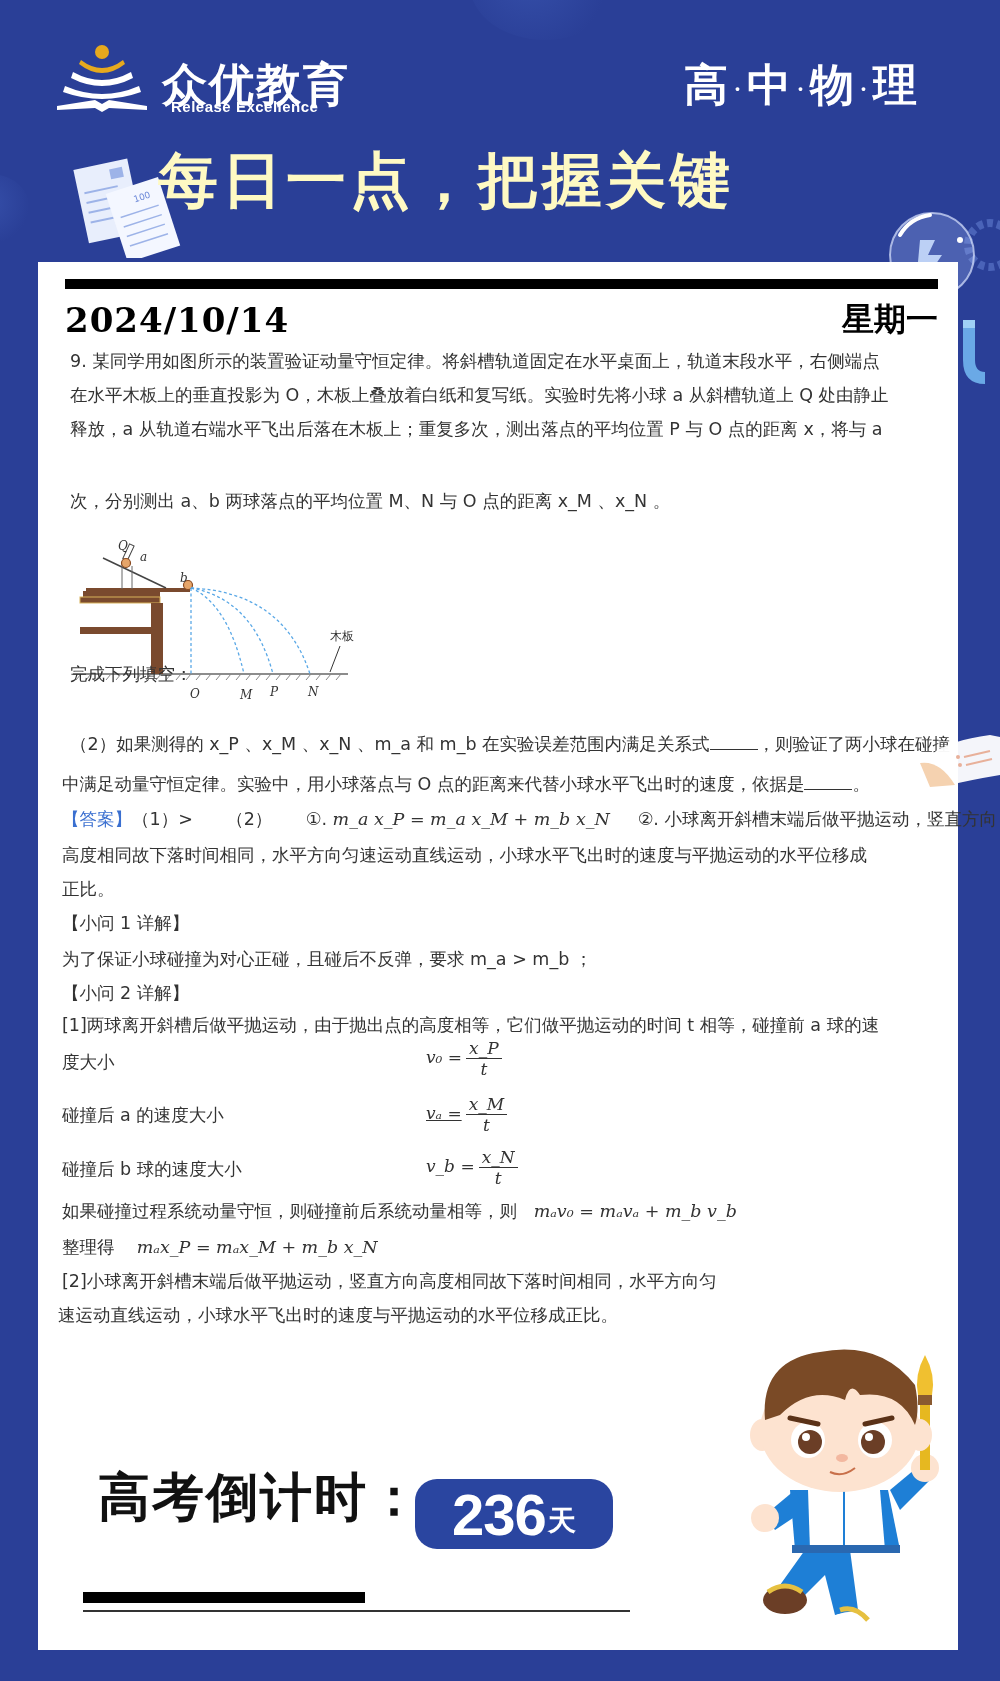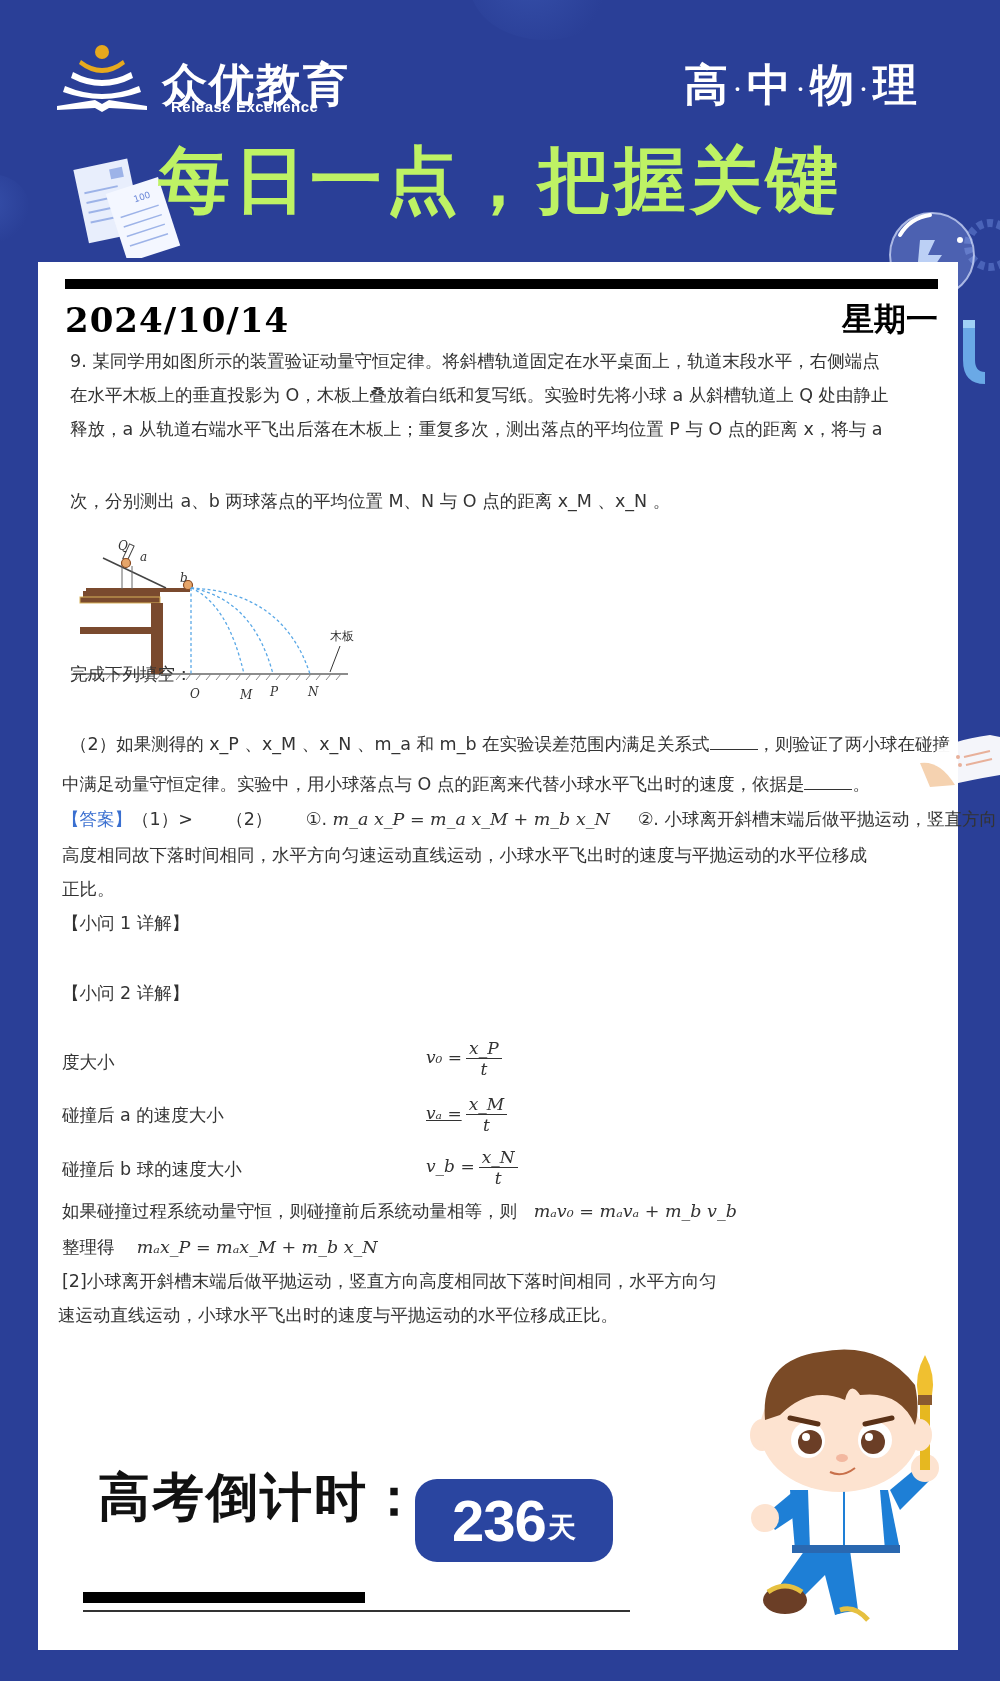--- a/index.html
+++ b/index.html
@@ -30,21 +30,21 @@
   }
   .subject {
     position: absolute; left: 684px; top: 56px;
     color: #fff; font-size: 44px; font-weight: bold;
     font-family: "DejaVu Serif", serif;
     letter-spacing: 2px;
   }
   .subject .dot { font-size: 20px; vertical-align: middle; margin: 0 4px; }
   .slogan {
     position: absolute; left: 158px; top: 140px;
-    color: #bef264; font-size: 72px; font-weight: bold; letter-spacing: 4px;
+    color: #fef9c3; font-size: 60px; font-weight: bold; letter-spacing: 4px;
     font-family: "DejaVu Sans", sans-serif;
     line-height: 80px;
     text-align: center;
   }
   .papers-icon { position: absolute; left: 70px; top: 148px; width: 115px; height: 110px; }
   .bubble-icon { position: absolute; left: 880px; top: 200px; width: 120px; height: 110px; }
   .magnet-icon { position: absolute; left: 955px; top: 310px; width: 45px; height: 80px; }
   .note-icon { position: absolute; left: 920px; top: 715px; width: 80px; height: 80px; }
 
   
@@ -83,21 +83,21 @@
   .frac { display: inline-flex; flex-direction: column; align-items: center; vertical-align: middle; margin-left: 4px; }
   .frac .num { border-bottom: 1.3px solid #333; padding: 0 3px; line-height: 20px; }
   .frac .den { line-height: 20px; }
 
   .countdown-label {
     position: absolute; left: 40px; top: 1418px;
     font-size: 52px; font-weight: bold; color: #111; letter-spacing: 2px;
     font-family: "DejaVu Sans", sans-serif;
   }
   .countdown-badge {
-    position: absolute; left: 415px; top: 1479px; width: 198px; height: 83px;
+    position: absolute; left: 415px; top: 1479px; width: 198px; height: 70px;
     background: #2a45a0; border-radius: 22px;
     display: flex; align-items: center; justify-content: center;
     color: #fff;
   }
   .countdown-num { font-size: 58px; font-weight: bold; font-family: "Liberation Sans", sans-serif; letter-spacing: -1px; }
   .countdown-unit { font-size: 28px; font-weight: bold; margin-left: 2px; margin-top: 14px; }
   .bottom-thick { position: absolute; left: 45px; top: 1592px; width: 282px; height: 11px; background: #000; }
   .bottom-thin { position: absolute; left: 45px; top: 1610px; width: 547px; height: 1.5px; background: #333; }
   .mascot { position: absolute; left: 740px; top: 1340px; width: 220px; height: 300px; }
 </style>
@@ -238,22 +238,24 @@
     <span>中满足动量守恒定律。实验中，用小球落点与 O 点的距离来代替小球水平飞出时的速度，依据是</span><span class="blank" style="width:48px"></span><span>。</span>
   </div>
 
   <div class="txt" style="top:540px; left:24px;">
     <span class="answer-tag">【答案】</span><span>（1）&gt;</span>&nbsp;&nbsp;&nbsp;&nbsp;&nbsp;&nbsp;<span>（2）</span>&nbsp;&nbsp;&nbsp;&nbsp;&nbsp;&nbsp;<span>①.</span>&nbsp;<span class="math">m_a x_P = m_a x_M + m_b x_N</span>&nbsp;&nbsp;&nbsp;&nbsp;&nbsp;<span>②.</span>&nbsp;<span>小球离开斜槽末端后做平抛运动，竖直方向</span>
   </div>
   <div class="txt" style="top:576px; left:24px;">高度相同故下落时间相同，水平方向匀速运动直线运动，小球水平飞出时的速度与平抛运动的水平位移成</div>
   <div class="txt" style="top:610px; left:24px;">正比。</div>
 
   <div class="txt" style="top:644px; left:24px;">【小问 1 详解】</div>
+  <div class="txt" style="top:680px; left:24px;">为了保证小球碰撞为对心正碰，且碰后不反弹，要求 m_a &gt; m_b ；</div>
 
   <div class="txt" style="top:714px; left:24px;">【小问 2 详解】</div>
+  <div class="txt" style="top:746px; left:24px;">[1]两球离开斜槽后做平抛运动，由于抛出点的高度相等，它们做平抛运动的时间 t 相等，碰撞前 a 球的速</div>
 
   <div class="txt" style="top:783px; left:24px;">度大小</div>
   <div class="formula" style="left:388px; top:776px;">
     <span>v₀ =</span><span class="frac">
         <span class="num">x_P</span>
         <span class="den">t</span>
       </span>
   </div>
 
   <div class="txt" style="top:836px; left:24px;">碰撞后 a 的速度大小</div>

